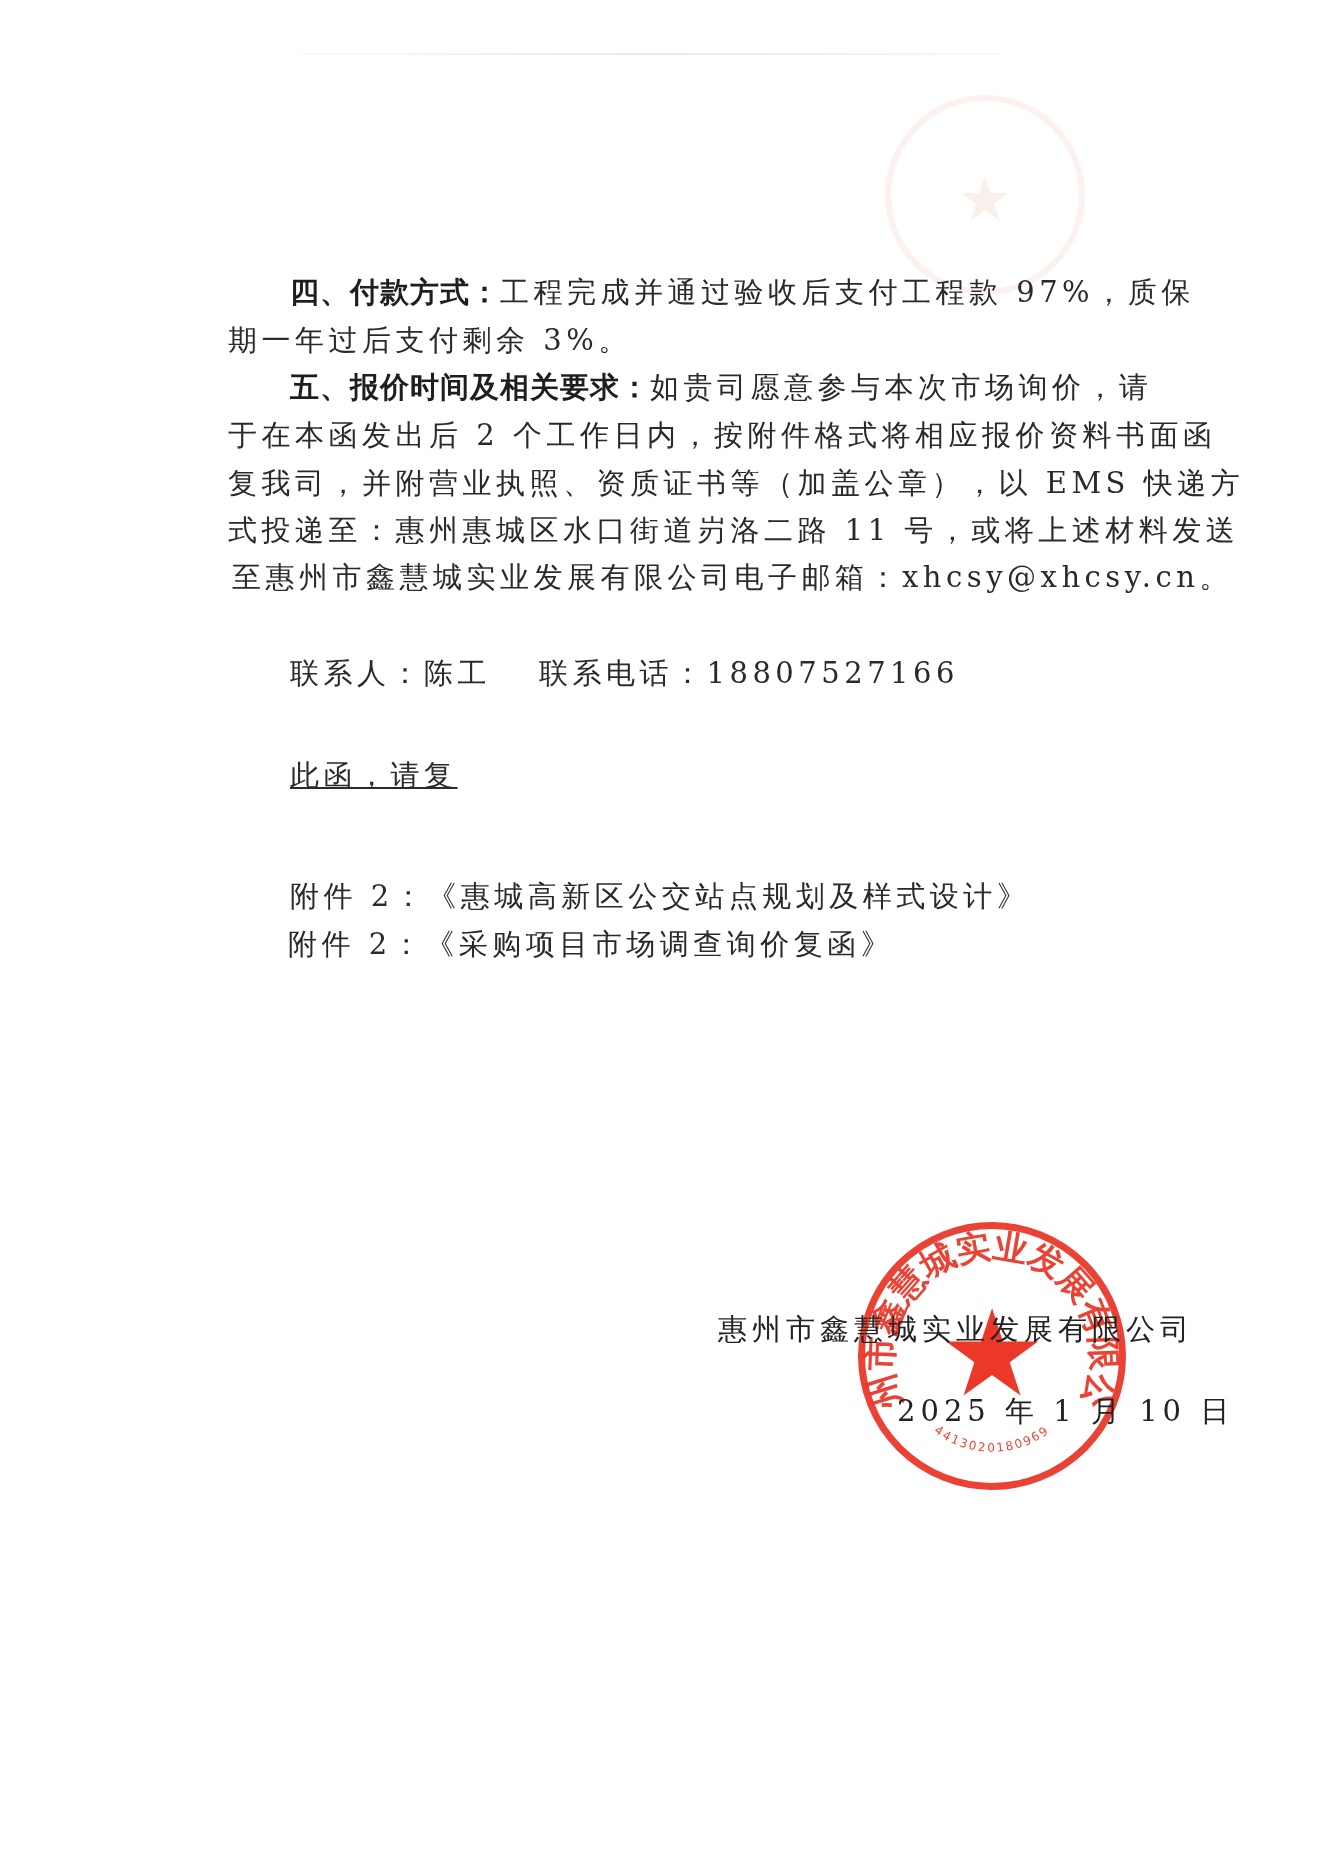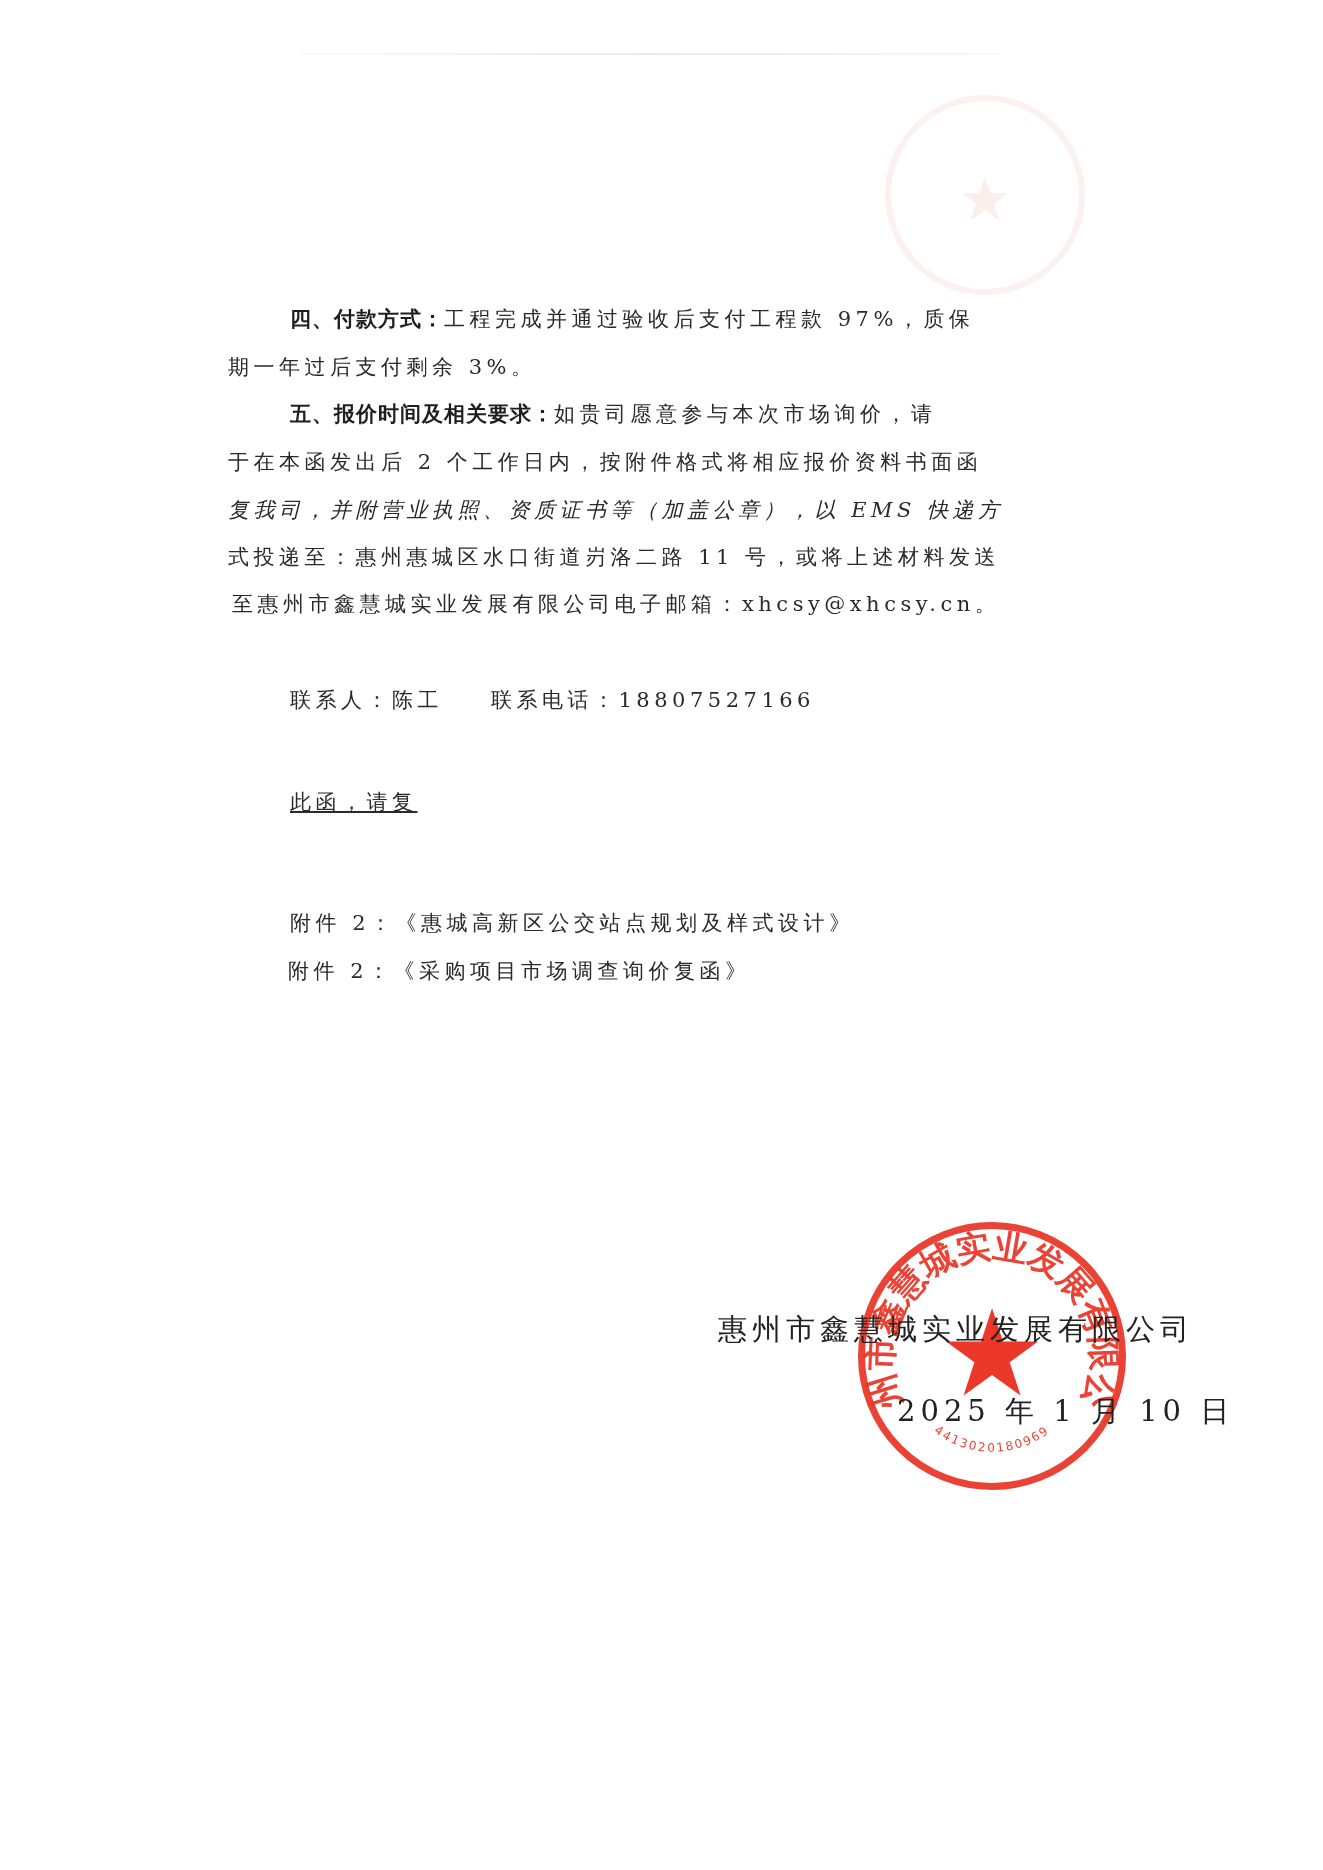--- a/index.html
+++ b/index.html
@@ -37,25 +37,24 @@
       position: absolute;
       left: 50%;
       top: 50%;
       transform: translate(-50%, -45%);
       font-size: 60px;
       color: rgba(235, 190, 170, 0.25);
       font-family: "DejaVu Sans", sans-serif;
     }
     .line {
       position: absolute;
-      font-size: 21px;
+      font-size: 29px;
       white-space: nowrap;
       letter-spacing: 4.5px;
       line-height: 40px;
-      margin-top: 27px;
     }
     .bold {
       font-family: "DejaVu Sans", "Liberation Sans", sans-serif;
       font-weight: bold;
       letter-spacing: 1px;
       color: #1e1e1e;
     }
     .stamp {
       position: absolute;
       left: 858px;
@@ -101,21 +100,21 @@
 
 <div class="line" style="left:290px; top:272px;">
   <span class="bold">四、付款方式：</span><span>工程完成并通过验收后支付工程款 97%，质保</span>
 </div>
 <div class="line" style="left:228px; top:320px;">期一年过后支付剩余 3%。</div>
 
 <div class="line" style="left:290px; top:367px;">
   <span class="bold">五、报价时间及相关要求：</span><span>如贵司愿意参与本次市场询价，请</span>
 </div>
 <div class="line" style="left:228px; top:415px;">于在本函发出后 2 个工作日内，按附件格式将相应报价资料书面函</div>
-<div class="line" style="left:228px; top:463px;font-style:italic;">复我司，并附营业执照、资质证书等（加盖公章），以 EMS 快递方</div>
+<div class="line" style="left:228px; top:463px;">复我司，并附营业执照、资质证书等（加盖公章），以 EMS 快递方</div>
 <div class="line" style="left:228px; top:510px;">式投递至：惠州惠城区水口街道岃洛二路 11 号，或将上述材料发送</div>
 <div class="line" style="left:232px; top:557px;">至惠州市鑫慧城实业发展有限公司电子邮箱：xhcsy@xhcsy.cn。</div>
 
 <div class="line" style="left:290px; top:653px;">
   <span>联系人：</span><span>陈工</span><span style="display:inline-block; width:48px;"></span><span>联系电话：</span><span>18807527166</span>
 </div>
 
 <div class="line" style="left:290px; top:755px;text-decoration:underline;">此函，请复</div>
 
 <div class="line" style="left:290px; top:876px;">

